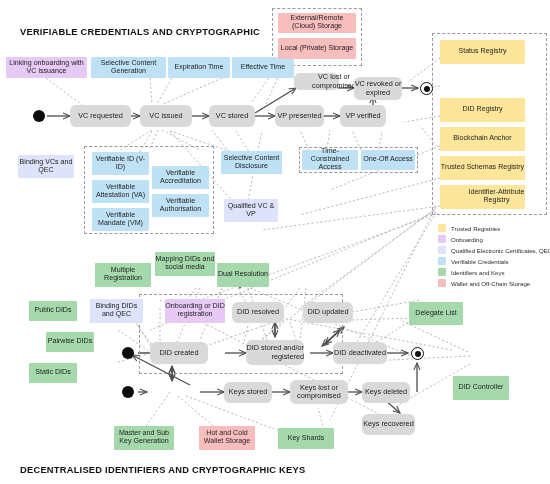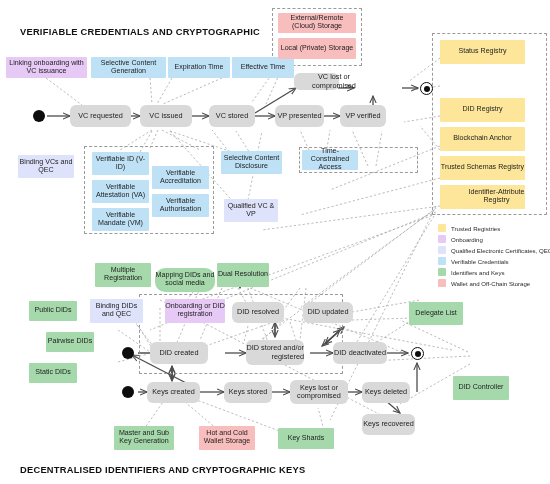--- a/index.html
+++ b/index.html
@@ -157,29 +157,31 @@
 
   <div class="initial" style="left:33px;top:110px;"></div>
   <div class="final" style="left:420px;top:82px;"></div>
 
   <div class="node state" style="left:70px;top:105px;width:61px;height:22px;">VC requested</div>
   <div class="node state" style="left:140px;top:105px;width:52px;height:22px;">VC issued</div>
   <div class="node state" style="left:209px;top:105px;width:46px;height:22px;">VC stored</div>
   <div class="node state" style="left:275px;top:105px;width:49px;height:22px;">VP presented</div>
   <div class="node state" style="left:340px;top:105px;width:46px;height:22px;">VP verified</div>
   <div class="node state" style="left:294px;top:73px;width:45px;height:17px;padding-left:35px;">VC lost or compromised</div>
+  <div class="node state" style="left:354px;top:77px;width:48px;height:23px;">VC revoked or expired</div>
 
   <div class="node chip c-onb" style="left:6px;top:57px;width:81px;height:21px;">Linking onboarding with VC issuance</div>
   <div class="node chip c-vc" style="left:91px;top:57px;width:75px;height:21px;">Selective Content Generation</div>
   <div class="node chip c-vc" style="left:168px;top:57px;width:62px;height:21px;">Expiration Time</div>
   <div class="node chip c-vc" style="left:232px;top:57px;width:62px;height:21px;">Effective Time</div>
   <div class="node chip c-qec" style="left:18px;top:155px;width:56px;height:23px;">Binding VCs and QEC</div>
   <div class="node chip c-vc" style="left:221px;top:151px;width:61px;height:23px;">Selective Content Disclosure</div>
   <div class="node chip c-qec" style="left:224px;top:199px;width:54px;height:23px;">Qualified VC &amp; VP</div>
   <div class="node chip c-vc" style="left:302px;top:150px;width:56px;height:20px;">Time-Constrained Access</div>
+  <div class="node chip c-vc" style="left:361px;top:150px;width:54px;height:20px;">One-Off Access</div>
 
   <div class="node chip c-wal" style="left:278px;top:13px;width:78px;height:20px;">External/Remote (Cloud) Storage</div>
   <div class="node chip c-wal" style="left:278px;top:38px;width:78px;height:21px;">Local (Private) Storage</div>
 
   <div class="node chip c-vc" style="left:92px;top:152px;width:57px;height:23px;">Verifiable ID (V-ID)</div>
   <div class="node chip c-vc" style="left:92px;top:180px;width:57px;height:23px;">Verifiable Attestation (VA)</div>
   <div class="node chip c-vc" style="left:92px;top:208px;width:57px;height:23px;">Verifiable Mandate (VM)</div>
   <div class="node chip c-vc" style="left:152px;top:166px;width:57px;height:23px;">Verifiable Accreditation</div>
   <div class="node chip c-vc" style="left:152px;top:194px;width:57px;height:23px;">Verifiable Authorisation</div>
 
@@ -218,28 +220,27 @@
 
   <div class="initial" style="left:122px;top:347px;"></div>
   <div class="initial" style="left:122px;top:386px;"></div>
   <div class="final" style="left:411px;top:347px;"></div>
 
   <div class="node state" style="left:150px;top:342px;width:58px;height:22px;">DID created</div>
   <div class="node state" style="left:246px;top:340px;width:58px;height:25px;text-align:right;">DID stored and/or registered</div>
   <div class="node state" style="left:232px;top:302px;width:52px;height:21px;">DID resolved</div>
   <div class="node state" style="left:303px;top:302px;width:50px;height:21px;">DID updated</div>
   <div class="node state" style="left:333px;top:342px;width:54px;height:22px;">DID deactivated</div>
-  <div class="node state" style="left:147px;top:382px;width:53px;height:21px;">Keys created</div>
   <div class="node state" style="left:224px;top:382px;width:48px;height:21px;">Keys stored</div>
   <div class="node state" style="left:290px;top:380px;width:58px;height:24px;">Keys lost or compromised</div>
   <div class="node state" style="left:362px;top:382px;width:48px;height:21px;">Keys deleted</div>
   <div class="node state" style="left:362px;top:414px;width:53px;height:21px;">Keys recovered</div>
 
   <div class="node chip c-ik" style="left:95px;top:263px;width:56px;height:24px;">Multiple Registration</div>
-  <div class="node chip c-ik" style="left:155px;top:268px;width:60px;height:24px;border-radius:10px;">Mapping DIDs and social media</div>
+  <div class="node chip c-ik" style="left:155px;top:252px;width:60px;height:24px;">Mapping DIDs and social media</div>
   <div class="node chip c-ik" style="left:217px;top:263px;width:52px;height:24px;">Dual Resolution</div>
   <div class="node chip c-ik" style="left:29px;top:301px;width:48px;height:20px;">Public DIDs</div>
   <div class="node chip c-ik" style="left:29px;top:332px;width:48px;height:20px;margin-left:17px;">Pairwise DIDs</div>
   <div class="node chip c-ik" style="left:29px;top:363px;width:48px;height:20px;">Static DIDs</div>
   <div class="node chip c-qec" style="left:90px;top:299px;width:53px;height:24px;">Binding DIDs and QEC</div>
   <div class="node chip c-onb" style="left:165px;top:299px;width:60px;height:24px;">Onboarding or DID registration</div>
   <div class="node chip c-ik" style="left:409px;top:302px;width:54px;height:23px;">Delegate List</div>
   <div class="node chip c-ik" style="left:453px;top:376px;width:56px;height:24px;">DID Controller</div>
   <div class="node chip c-ik" style="left:114px;top:426px;width:60px;height:24px;">Master and Sub Key Generation</div>
   <div class="node chip c-wal" style="left:199px;top:426px;width:56px;height:24px;">Hot and Cold Wallet Storage</div>

